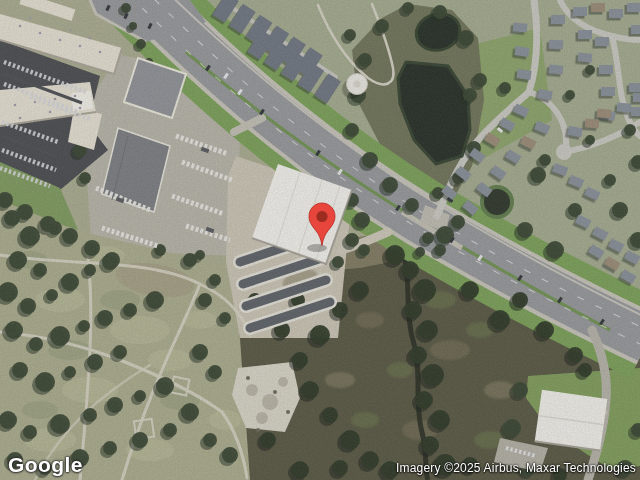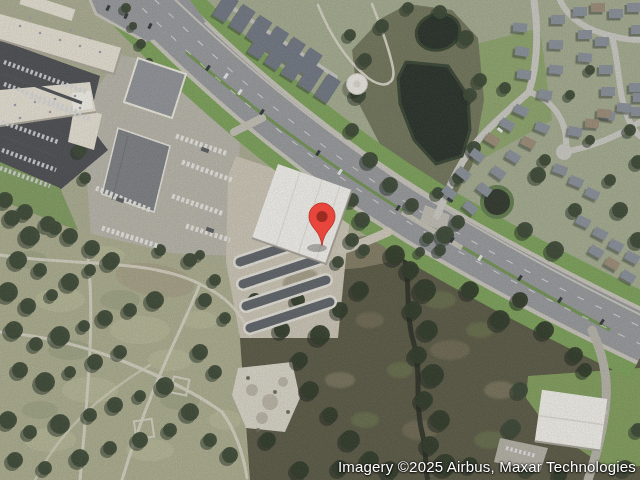--- a/index.html
+++ b/index.html
@@ -11,21 +11,21 @@
   .map-viewport > svg.terrain{position:absolute;left:0;top:0;display:block;}
   .marker{position:absolute;left:307px;top:202px;width:30px;height:46px;}
   .google-logo{
     position:absolute;left:8px;bottom:3px;
     font-size:21px;font-weight:bold;letter-spacing:.4px;color:#ffffff;
     text-shadow:0 1px 2px rgba(40,40,40,.85),1px 0 2px rgba(40,40,40,.6),
                 -1px 0 2px rgba(40,40,40,.6),0 -1px 2px rgba(40,40,40,.5);
   }
   .attribution{
     position:absolute;right:4px;bottom:5px;
-    font-size:15px;color:#ffffff;letter-spacing:.2px;
+    font-size:12px;color:#ffffff;letter-spacing:.2px;
     text-shadow:0 0 2px rgba(0,0,0,.9),0 0 3px rgba(0,0,0,.7),0 1px 2px rgba(0,0,0,.8);
   }
 </style>
 </head>
 <body>
 
 <div class="map-viewport">
 
 <svg class="terrain" width="640" height="480" viewBox="0 0 640 480" xmlns="http://www.w3.org/2000/svg">
   <defs>
@@ -526,15 +526,16 @@
 
   <rect width="640" height="480" filter="url(#gD)" opacity=".13" style="mix-blend-mode:multiply"></rect>
   <rect width="640" height="480" filter="url(#gL)" opacity=".09" style="mix-blend-mode:screen"></rect>
 </svg>
 
 <svg class="marker" viewBox="0 0 30 46" xmlns="http://www.w3.org/2000/svg">
   <path d="M15,1 C7.8,1 2,6.9 2,14.2 C2,19.6 4.8,23.7 8.6,28.3 C11.7,32 14,36.9 15,43.5 C16,36.9 18.3,32 21.4,28.3 C25.2,23.7 28,19.6 28,14.2 C28,6.9 22.2,1 15,1 Z" stroke="#B4281E" stroke-width="0.8" fill="#E8453C"></path>
   <circle cx="15" cy="14.5" r="5.6" fill="#9C2B20"></circle>
 </svg>
 
+<div class="google-logo">Google</div>
 <div class="attribution">Imagery ©2025 Airbus, Maxar Technologies</div>
 
 </div>
 
 </body></html>

